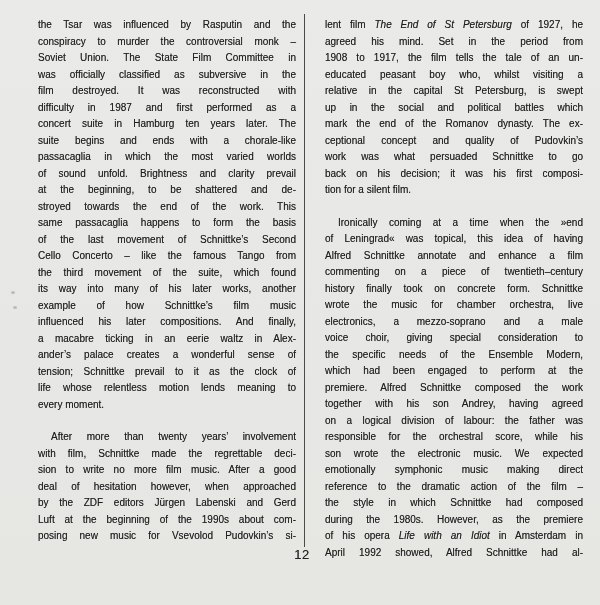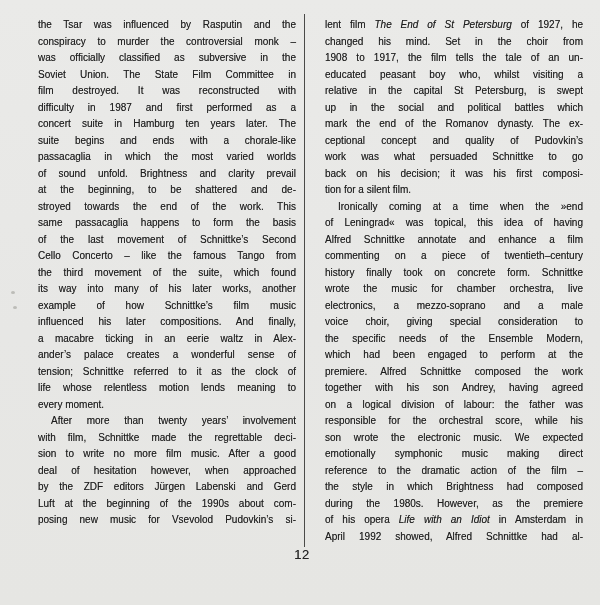--- a/index.html
+++ b/index.html
@@ -28,21 +28,21 @@
   }
   .col-left  { left: 38px; }
   .col-right { left: 325px; }
   .line {
     height: 16.5px;
     text-align: justify;
     text-align-last: justify;
     overflow: visible;
   }
   .line.end { text-align-last: left; }
-  .line.indent { padding-left: 13px; box-sizing: border-box; }
+  .line.indent { padding-left: 13px; box-sizing: border-box; margin-top: 16px; }
   .italic { font-style: italic; }
   .divider {
     position: absolute;
     left: 304px;
     top: 14px;
     width: 1px;
     height: 533px;
     background: #4a4a48;
   }
   .page-number {
@@ -66,54 +66,54 @@
   .speck-1 { left: 11px; top: 291px; }
   .speck-2 { left: 13px; top: 306px; }
 </style>
 </head>
 <body>
 
 <div class="page">
   <div class="col col-left">
       <div class="line"><span>the Tsar was influenced by Rasputin and the</span></div>
       <div class="line"><span>conspiracy to murder the controversial monk –</span></div>
+      <div class="line"><span>Soviet Union. The State Film Committee in</span></div>
       <div class="line"><span>was officially classified as subversive in the</span></div>
-      <div class="line"><span>Soviet Union. The State Film Committee in</span></div>
       <div class="line"><span>film destroyed. It was reconstructed with</span></div>
       <div class="line"><span>difficulty in 1987 and first performed as a</span></div>
       <div class="line"><span>concert suite in Hamburg ten years later. The</span></div>
       <div class="line"><span>suite begins and ends with a chorale-like</span></div>
       <div class="line"><span>passacaglia in which the most varied worlds</span></div>
       <div class="line"><span>of sound unfold. Brightness and clarity prevail</span></div>
       <div class="line"><span>at the beginning, to be shattered and de-</span></div>
       <div class="line"><span>stroyed towards the end of the work. This</span></div>
       <div class="line"><span>same passacaglia happens to form the basis</span></div>
       <div class="line"><span>of the last movement of Schnittke’s Second</span></div>
       <div class="line"><span>Cello Concerto – like the famous Tango from</span></div>
       <div class="line"><span>the third movement of the suite, which found</span></div>
       <div class="line"><span>its way into many of his later works, another</span></div>
       <div class="line"><span>example of how Schnittke’s film music</span></div>
       <div class="line"><span>influenced his later compositions. And finally,</span></div>
       <div class="line"><span>a macabre ticking in an eerie waltz in Alex-</span></div>
       <div class="line"><span>ander’s palace creates a wonderful sense of</span></div>
-      <div class="line"><span>tension; Schnittke referred to it as the clock of</span></div>
+      <div class="line"><span>tension; Schnittke prevail to it as the clock of</span></div>
       <div class="line"><span>life whose relentless motion lends meaning to</span></div>
       <div class="line end"><span>every moment.</span></div>
       <div class="line indent"><span>After more than twenty years’ involvement</span></div>
       <div class="line"><span>with film, Schnittke made the regrettable deci-</span></div>
       <div class="line"><span>sion to write no more film music. After a good</span></div>
       <div class="line"><span>deal of hesitation however, when approached</span></div>
       <div class="line"><span>by the ZDF editors Jürgen Labenski and Gerd</span></div>
       <div class="line"><span>Luft at the beginning of the 1990s about com-</span></div>
       <div class="line"><span>posing new music for Vsevolod Pudovkin’s si-</span></div>
     </div>
   <div class="divider"></div>
   <div class="col col-right">
       <div class="line"><span>lent film </span><span class="italic">The End of St Petersburg</span><span> of 1927, he</span></div>
-      <div class="line"><span>changed his mind. Set in the choir from</span></div>
+      <div class="line"><span>agreed his mind. Set in the period from</span></div>
       <div class="line"><span>1908 to 1917, the film tells the tale of an un-</span></div>
       <div class="line"><span>educated peasant boy who, whilst visiting a</span></div>
       <div class="line"><span>relative in the capital St Petersburg, is swept</span></div>
       <div class="line"><span>up in the social and political battles which</span></div>
       <div class="line"><span>mark the end of the Romanov dynasty. The ex-</span></div>
       <div class="line"><span>ceptional concept and quality of Pudovkin’s</span></div>
       <div class="line"><span>work was what persuaded Schnittke to go</span></div>
       <div class="line"><span>back on his decision; it was his first composi-</span></div>
       <div class="line end"><span>tion for a silent film.</span></div>
       <div class="line indent"><span>Ironically coming at a time when the »end</span></div>
@@ -126,21 +126,21 @@
       <div class="line"><span>voice choir, giving special consideration to</span></div>
       <div class="line"><span>the specific needs of the Ensemble Modern,</span></div>
       <div class="line"><span>which had been engaged to perform at the</span></div>
       <div class="line"><span>premiere. Alfred Schnittke composed the work</span></div>
       <div class="line"><span>together with his son Andrey, having agreed</span></div>
       <div class="line"><span>on a logical division of labour: the father was</span></div>
       <div class="line"><span>responsible for the orchestral score, while his</span></div>
       <div class="line"><span>son wrote the electronic music. We expected</span></div>
       <div class="line"><span>emotionally symphonic music making direct</span></div>
       <div class="line"><span>reference to the dramatic action of the film –</span></div>
-      <div class="line"><span>the style in which Brightness had composed</span></div>
+      <div class="line"><span>the style in which Schnittke had composed</span></div>
       <div class="line"><span>during the 1980s. However, as the premiere</span></div>
       <div class="line"><span>of his opera </span><span class="italic">Life with an Idiot</span><span> in Amsterdam in</span></div>
       <div class="line"><span>April 1992 showed, Alfred Schnittke had al-</span></div>
     </div>
   <div class="page-number">12</div>
   <div class="speck speck-1"></div>
   <div class="speck speck-2"></div>
 </div>
 
 </body></html>

